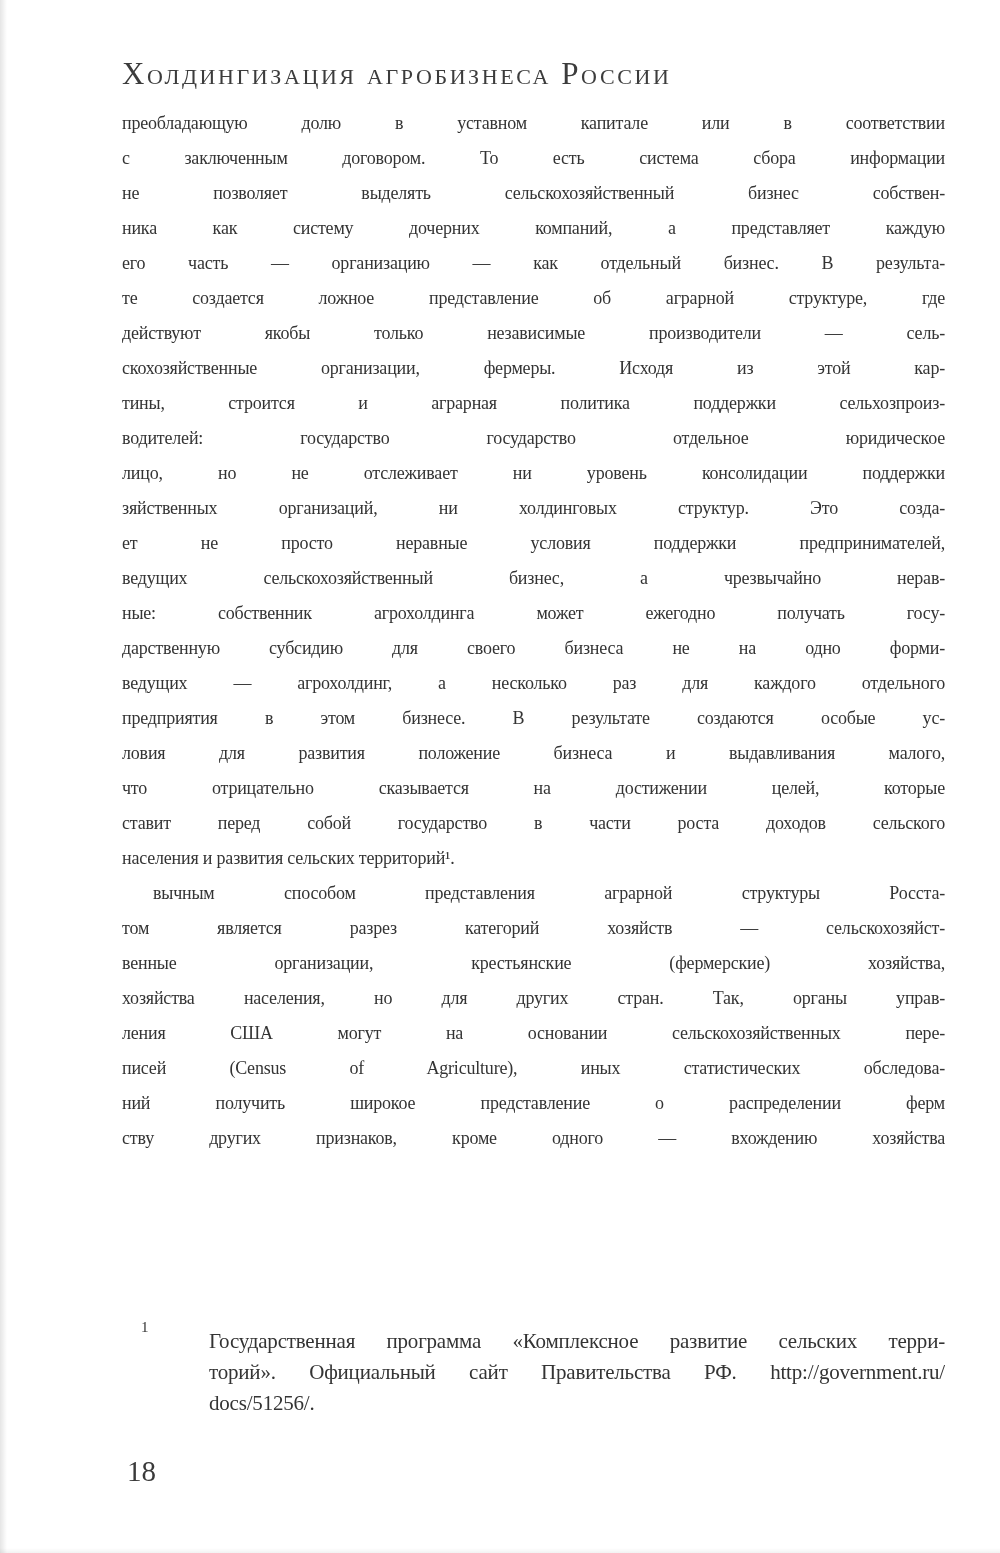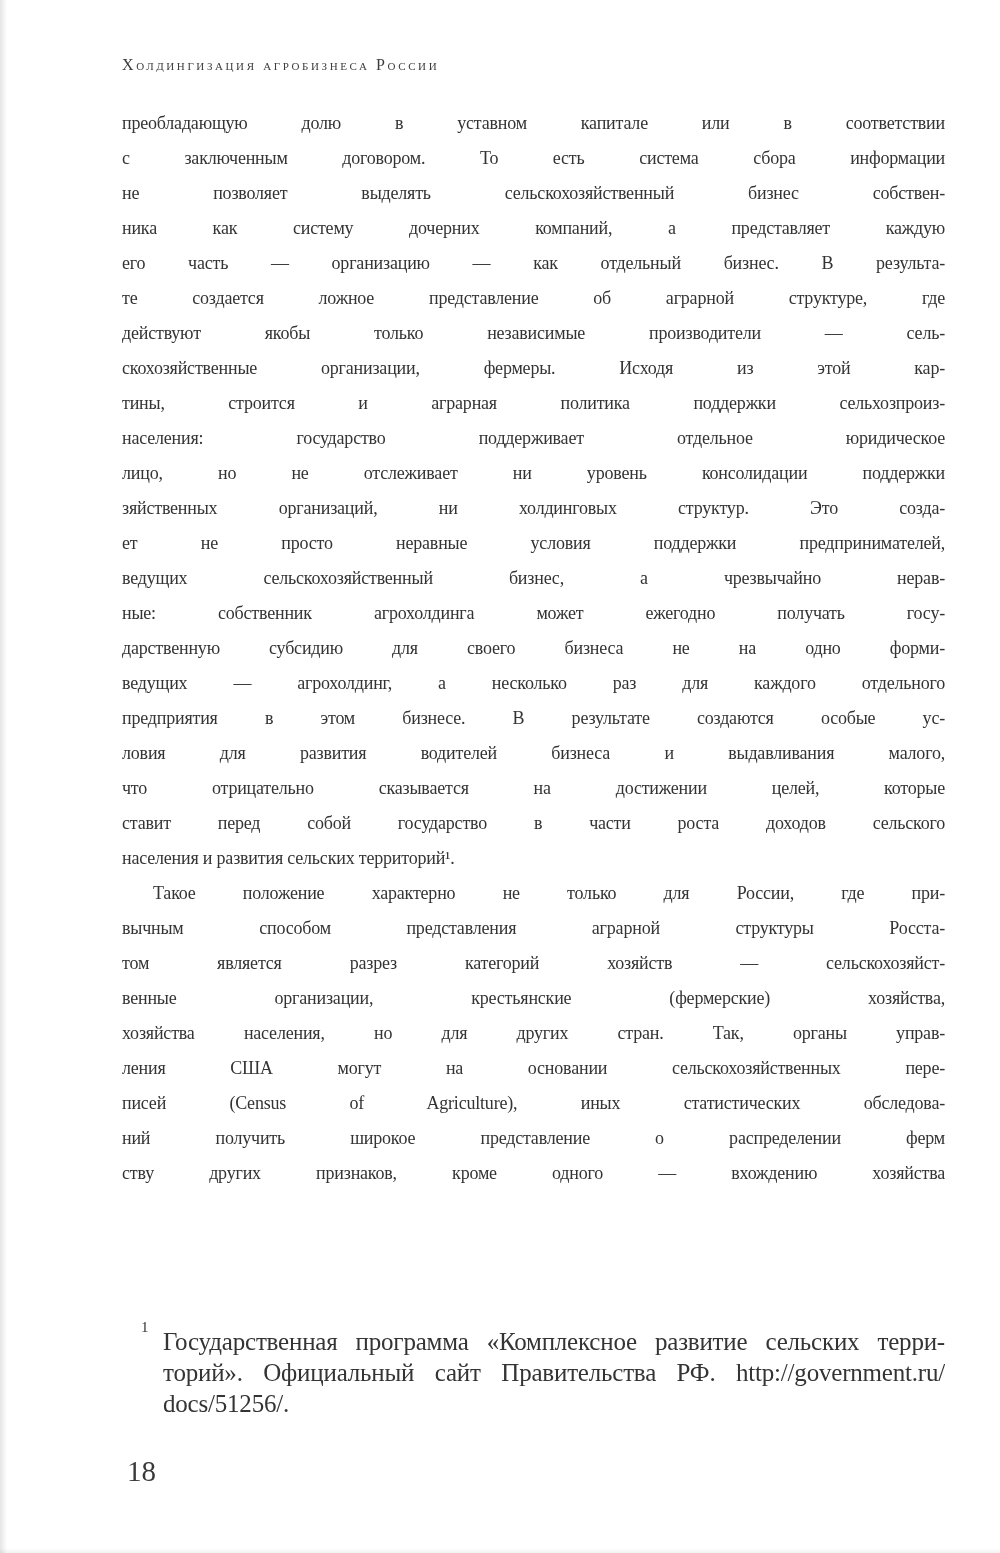--- a/index.html
+++ b/index.html
@@ -18,21 +18,21 @@
   }
   .scan-edge-bottom{
     position:absolute;left:0;right:0;bottom:0;height:5px;
     background:linear-gradient(to top, rgba(0,0,0,0.05), rgba(0,0,0,0));
     pointer-events:none;
   }
 
   .running-header{
     position:absolute;left:122px;top:56px;
     font-variant:small-caps;
-    font-size:16px;letter-spacing:2.6px;
+    font-size:31px;letter-spacing:2.6px;
     color:#3c3c3c;
     white-space:nowrap;
   }
 
   .body-text{
     position:absolute;left:122px;top:106px;width:823px;
   }
   .line{
     height:35px;line-height:35px;overflow:hidden;
     font-size:18px;letter-spacing:-0.2px;
@@ -40,21 +40,21 @@
   }
   .line.j{text-align:justify;}
   .line.j::after{content:"";display:inline-block;width:100%;height:0;}
   .para.indent-first .line:first-child{text-indent:31px;}
 
   .footnote{
     position:absolute;left:163px;top:1326px;width:782px;
   }
   .footnote .line{
     height:31px;line-height:31px;
-    font-size:25px;letter-spacing:-0.2px;
+    font-size:21px;letter-spacing:-0.2px;margin-left:46px;
   }
   .fn-marker{
     position:absolute;left:-22px;top:-7px;
     font-size:15px;color:#343434;
   }
 
   .page-number{
     position:absolute;left:127px;top:1455px;
     font-size:29px;color:#3a3a3a;text-align:right;
   }
@@ -71,36 +71,35 @@
   <div class="para">
       <div class="line j">преобладающую долю в уставном капитале или в соответствии</div>
       <div class="line j">с заключенным договором. То есть система сбора информации</div>
       <div class="line j">не позволяет выделять сельскохозяйственный бизнес собствен-</div>
       <div class="line j">ника как систему дочерних компаний, а представляет каждую</div>
       <div class="line j">его часть — организацию — как отдельный бизнес. В результа-</div>
       <div class="line j">те создается ложное представление об аграрной структуре, где</div>
       <div class="line j">действуют якобы только независимые производители — сель-</div>
       <div class="line j">скохозяйственные организации, фермеры. Исходя из этой кар-</div>
       <div class="line j">тины, строится и аграрная политика поддержки сельхозпроиз-</div>
-      <div class="line j">населения: государство поддерживает отдельное юридическое</div>
+      <div class="line j">водителей: государство государство отдельное юридическое</div>
       <div class="line j">лицо, но не отслеживает ни уровень консолидации поддержки</div>
       <div class="line j">зяйственных организаций, ни холдинговых структур. Это созда-</div>
       <div class="line j">ет не просто неравные условия поддержки предпринимателей,</div>
       <div class="line j">ведущих сельскохозяйственный бизнес, а чрезвычайно нерав-</div>
       <div class="line j">ные: собственник агрохолдинга может ежегодно получать госу-</div>
       <div class="line j">дарственную субсидию для своего бизнеса не на одно форми-</div>
       <div class="line j">ведущих — агрохолдинг, а несколько раз для каждого отдельного</div>
       <div class="line j">предприятия в этом бизнесе. В результате создаются особые ус-</div>
-      <div class="line j">ловия для развития водителей бизнеса и выдавливания малого,</div>
+      <div class="line j">ловия для развития положение бизнеса и выдавливания малого,</div>
       <div class="line j">что отрицательно сказывается на достижении целей, которые</div>
       <div class="line j">ставит перед собой государство в части роста доходов сельского</div>
       <div class="line">населения и развития сельских территорий¹.</div>
     </div>
   <div class="para indent-first">
-      <div class="line j">Такое положение характерно не только для России, где при-</div>
       <div class="line j">вычным способом представления аграрной структуры Росста-</div>
       <div class="line j">том является разрез категорий хозяйств — сельскохозяйст-</div>
       <div class="line j">венные организации, крестьянские (фермерские) хозяйства,</div>
       <div class="line j">хозяйства населения, но для других стран. Так, органы управ-</div>
       <div class="line j">ления США могут на основании сельскохозяйственных пере-</div>
       <div class="line j">писей (Census of Agriculture), иных статистических обследова-</div>
       <div class="line j">ний получить широкое представление о распределении ферм</div>
       <div class="line j">ству других признаков, кроме одного — вхождению хозяйства</div>
     </div>
 </div>

